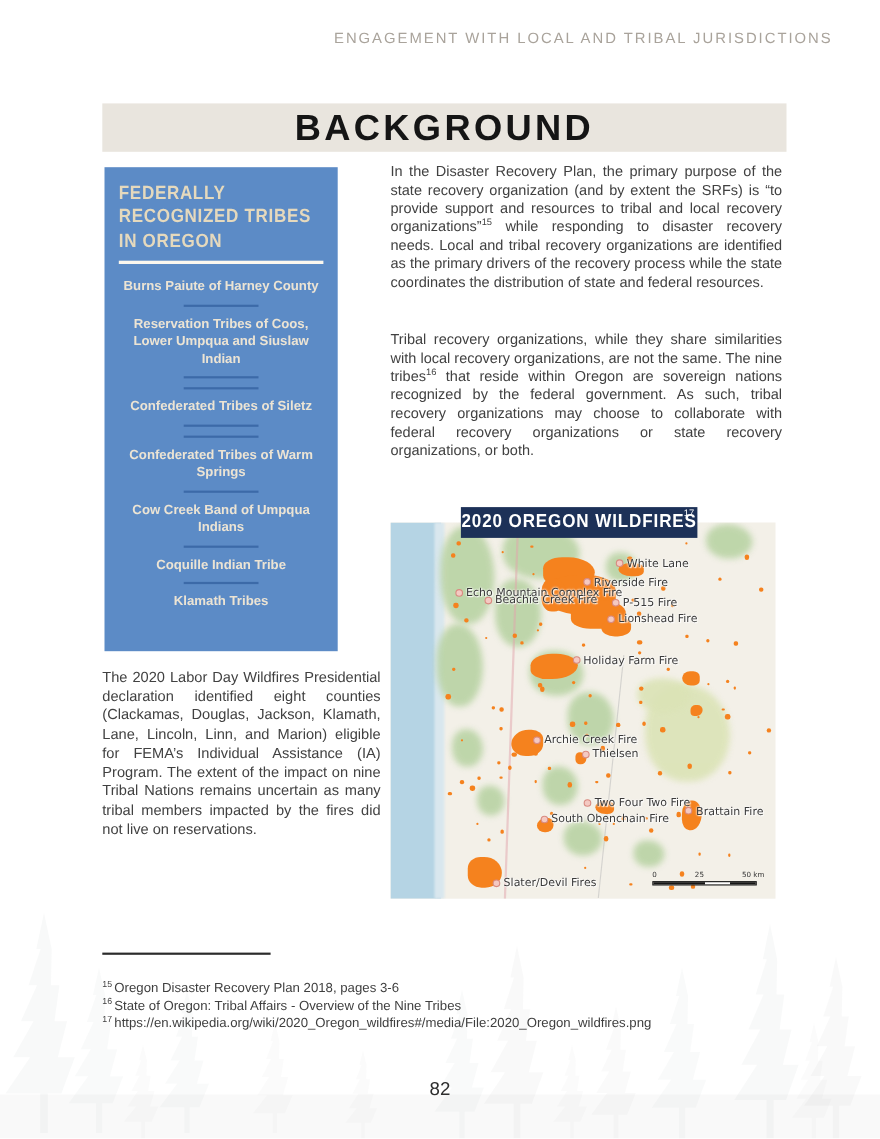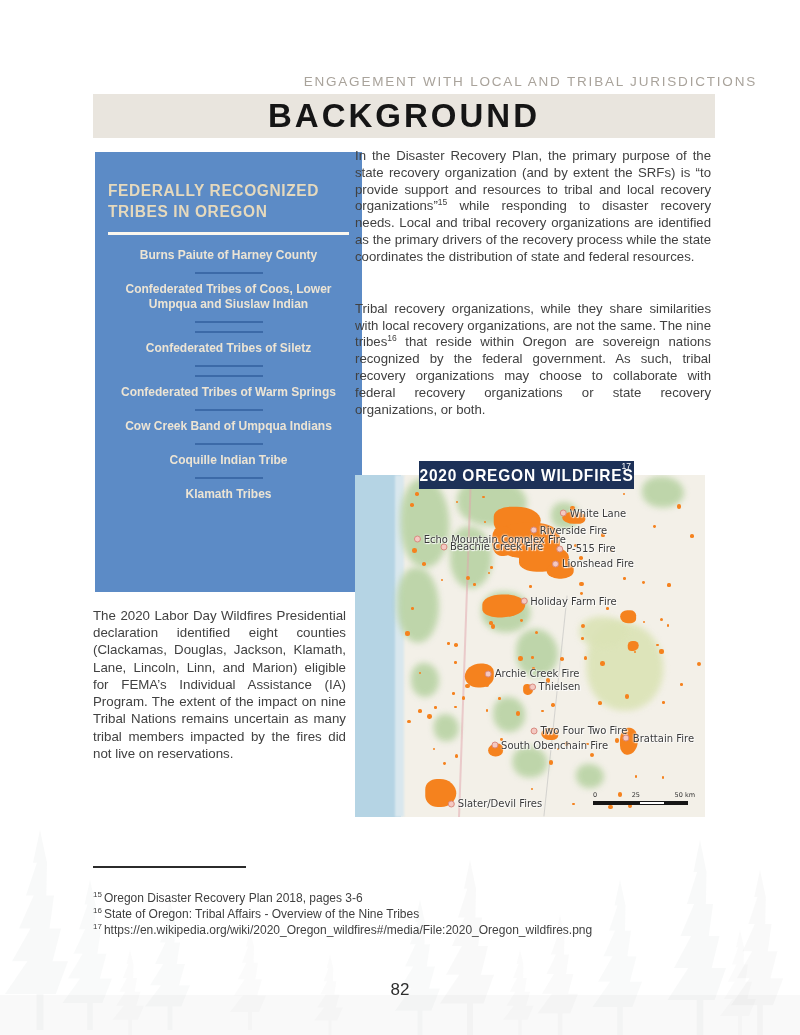--- a/index.html
+++ b/index.html
@@ -6,34 +6,34 @@
   html,body { background:#fff; }
   body {
     position:relative; width:800px; height:1035px; overflow:hidden;
     font-family:"Liberation Sans", sans-serif; color:var(--body-text,#414141);
   }
   
   #forest { position:absolute; left:0; top:0; width:800px; height:1035px; z-index:0; pointer-events:none; }
   
   .page-header {
     position:absolute; top:27px; right:43px; z-index:2;
-    font-size:13.5px; letter-spacing:1.8px; color:var(--header-text,#a9a39b); font-weight:400;margin-top:47px;
+    font-size:13.5px; letter-spacing:1.8px; color:var(--header-text,#a9a39b); font-weight:400;
   }
   
   .title-bar {
     position:absolute; left:93px; top:94px; width:622px; height:44px; z-index:2;
     background:var(--title-bar-bg,#e9e5de); display:flex; align-items:center; justify-content:center;
   }
   .title-bar .title-text {
     font-size:33px; font-weight:700; letter-spacing:3px; color:#151515;
   }
   
   .tribes-box {
-    position:absolute; left:95px; top:152px; width:267px; height:440px; z-index:2;
-    background:var(--blue,#5c8bc6); padding:27px 13px 10px;
+    position:absolute; left:95px; top:152px; width:212px; height:440px; z-index:2;
+    background:var(--blue,#5c8bc6); padding:13px 13px 10px;
   }
   .tribes-title {
     font-size:15.5px; font-weight:700; letter-spacing:0.6px; line-height:1.25;
     color:var(--cream-title,#e5d9bd); transform:scaleY(1.12); transform-origin:top left;
   }
   .tribes-rule { margin-top:14px; border-top:3px solid #fbf7ee; }
   .tribes-list { margin-top:13px; }
   .tribe-item {
     text-align:center; font-size:12px; font-weight:700; line-height:1.32;
     color:var(--cream-item,#ece4d4); padding:0 4px;
@@ -116,21 +116,21 @@
 <div class="title-bar">
   <span class="title-text">BACKGROUND</span>
 </div>
 
 <div class="tribes-box">
   <div class="tribes-title">FEDERALLY RECOGNIZED TRIBES IN OREGON</div>
   <div class="tribes-rule"></div>
   <div class="tribes-list" id="tribes-list">
       <div class="tribe-item">Burns Paiute of Harney County</div>
       <div class="tribe-divider"></div>
-      <div class="tribe-item">Confederated Tribes of Coos, Lower Umpqua and Siuslaw Indian</div>
+      <div class="tribe-item">Reservation Tribes of Coos, Lower Umpqua and Siuslaw Indian</div>
       <div class="tribe-divider"></div>
       <div class="tribe-divider"></div>
       <div class="tribe-item">Confederated Tribes of Siletz</div>
       <div class="tribe-divider"></div>
       <div class="tribe-divider"></div>
       <div class="tribe-item">Confederated Tribes of Warm Springs</div>
       <div class="tribe-divider"></div>
       <div class="tribe-item">Cow Creek Band of Umpqua Indians</div>
       <div class="tribe-divider"></div>
       <div class="tribe-item">Coquille Indian Tribe</div>

